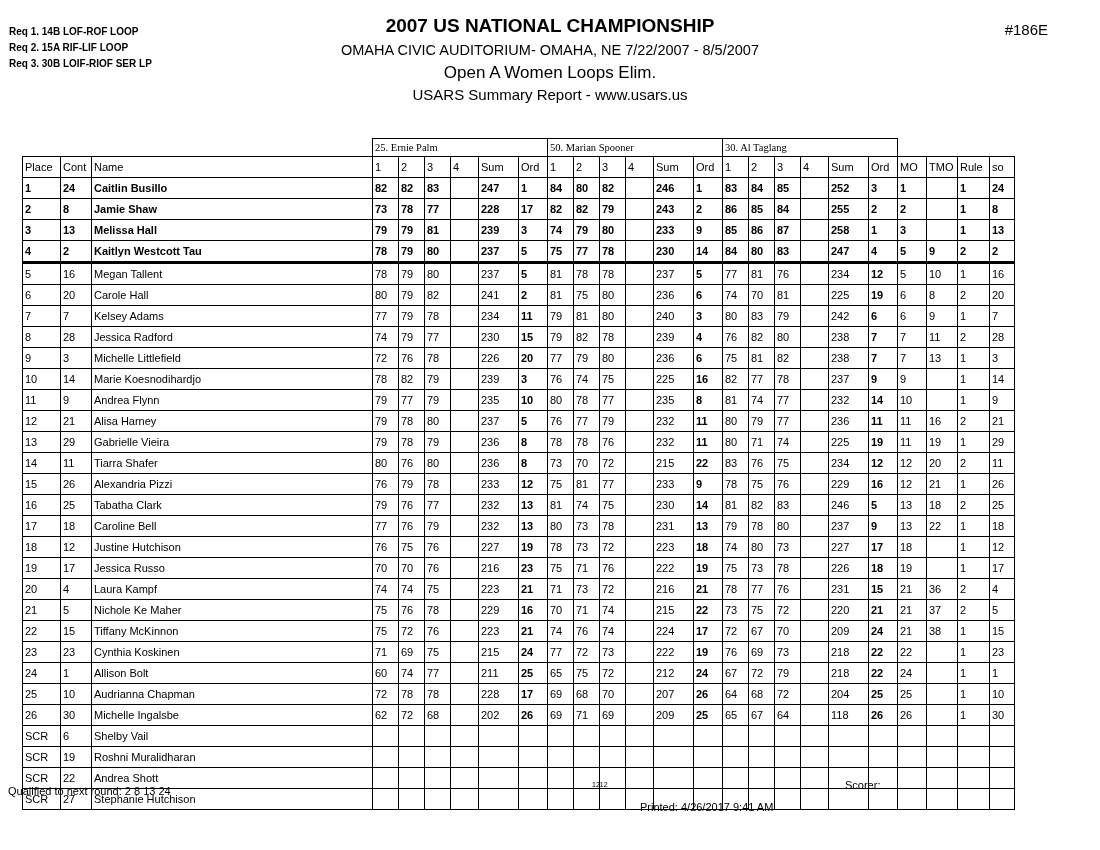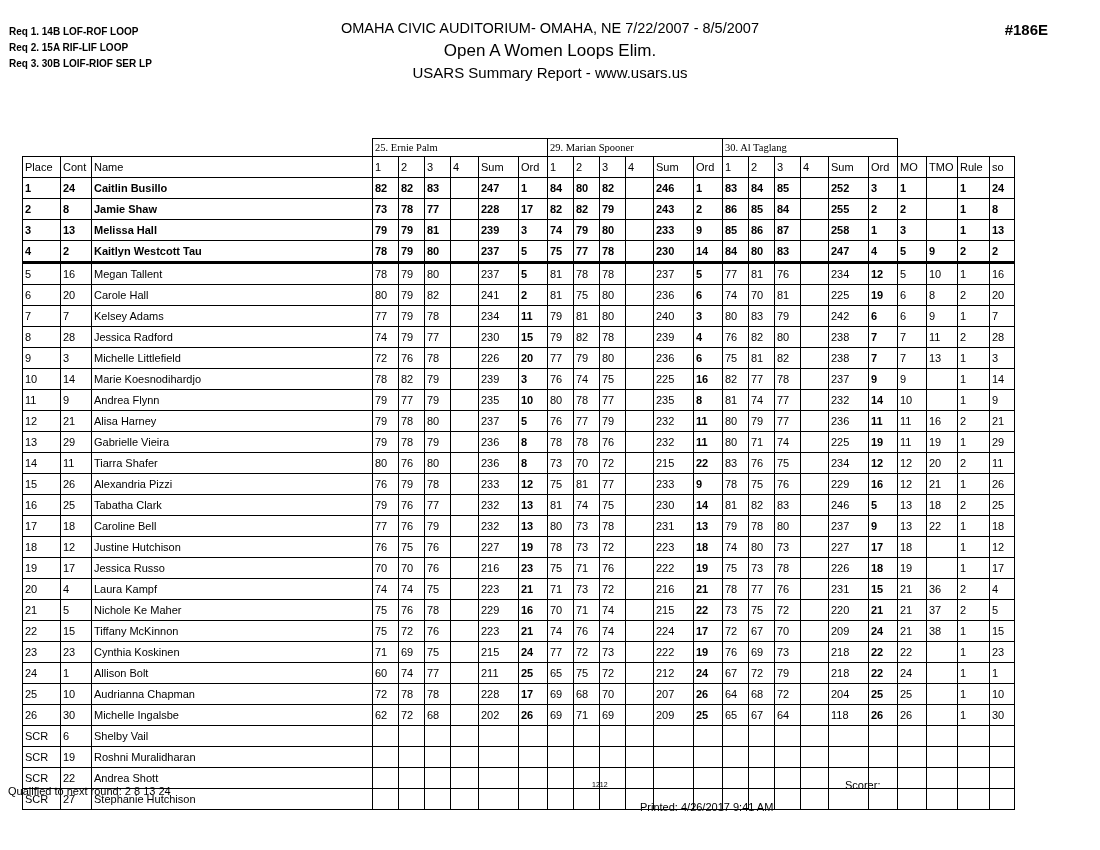--- a/index.html
+++ b/index.html
@@ -8,21 +8,21 @@
     background: #ffffff; color: #000000;
     font-family: "Liberation Sans", "DejaVu Sans", sans-serif;
     position: relative; overflow: hidden;
   }
   .reqs { position: absolute; top: 24px; left: 9px; font-size: 10px; line-height: 16px; font-weight: bold; }
   .center-head { position: absolute; top: 15px; left: 150px; width: 800px; text-align: center; }
   .title  { font-size: 19px; font-weight: bold; }
   .venue  { font-size: 14.5px; margin-top: 5px; }
   .event  { font-size: 17px; font-weight: normal; margin-top: 5px; }
   .report { font-size: 15px; margin-top: 3px; }
-  .docnum { position: absolute; top: 21px; right: 52px; font-size: 15px; font-weight: bold; }
+  .docnum { position: absolute; top: 21px; right: 52px; font-size: 15px; font-weight: normal; }
 
   table.results { position: absolute; top: 138px; left: 22px; border-collapse: collapse; table-layout: fixed; font-size: 11px; }
   .results td { border: 1px solid #000; height: 20px; padding: 0 2px; overflow: hidden; white-space: nowrap; vertical-align: middle; }
   .results tr.judge-row td { height: 17px; font-size: 10.5px; font-family: Liberation Serif, serif; }
   .results td.blank { border: none; }
   .results .c-ord { font-weight: bold; }
   .results tr.bold-row td { font-weight: bold; }
   .results tr.sep td { border-bottom: 3px solid #000; }
 
   .footer { position: absolute; top: 779px; left: 0; width: 100%; font-size: 11px; }
@@ -36,20 +36,21 @@
 
 <div>
 
   <div class="reqs">
     <div>Req 1. 14B LOF-ROF LOOP</div>
     <div>Req 2. 15A RIF-LIF LOOP</div>
     <div>Req 3. 30B LOIF-RIOF SER LP</div>
   </div>
 
   <div class="center-head">
+    <div class="title">2007 US NATIONAL CHAMPIONSHIP</div>
     <div class="venue">OMAHA CIVIC AUDITORIUM- OMAHA, NE  7/22/2007 - 8/5/2007</div>
     <div class="event">Open A Women Loops Elim.</div>
     <div class="report">USARS Summary Report - www.usars.us</div>
   </div>
 
   <div class="docnum">#186E</div>
 
   <table class="results">
     <colgroup>
       <col style="width:38px">
@@ -75,21 +76,21 @@
         <col style="width:29px">
       <col style="width:29px">
         <col style="width:31px">
         <col style="width:32px">
         <col style="width:25px">
     </colgroup>
     <thead>
       <tr class="judge-row">
         <td class="blank" colspan="3"></td>
         <td colspan="6">25. Ernie Palm</td>
-        <td colspan="6">29. Marian Spooner</td>
+        <td colspan="6">50. Marian Spooner</td>
         <td colspan="6">30. Al Taglang</td>
         <td class="blank" colspan="4"></td>
       </tr>
       <tr id="col-header-row">
           <td class="c-place">Place</td>
           <td class="c-cont">Cont</td>
           <td class="c-name">Name</td>
           <td class="c-score">1</td>
           <td class="c-score">2</td>
           <td class="c-score">3</td>

